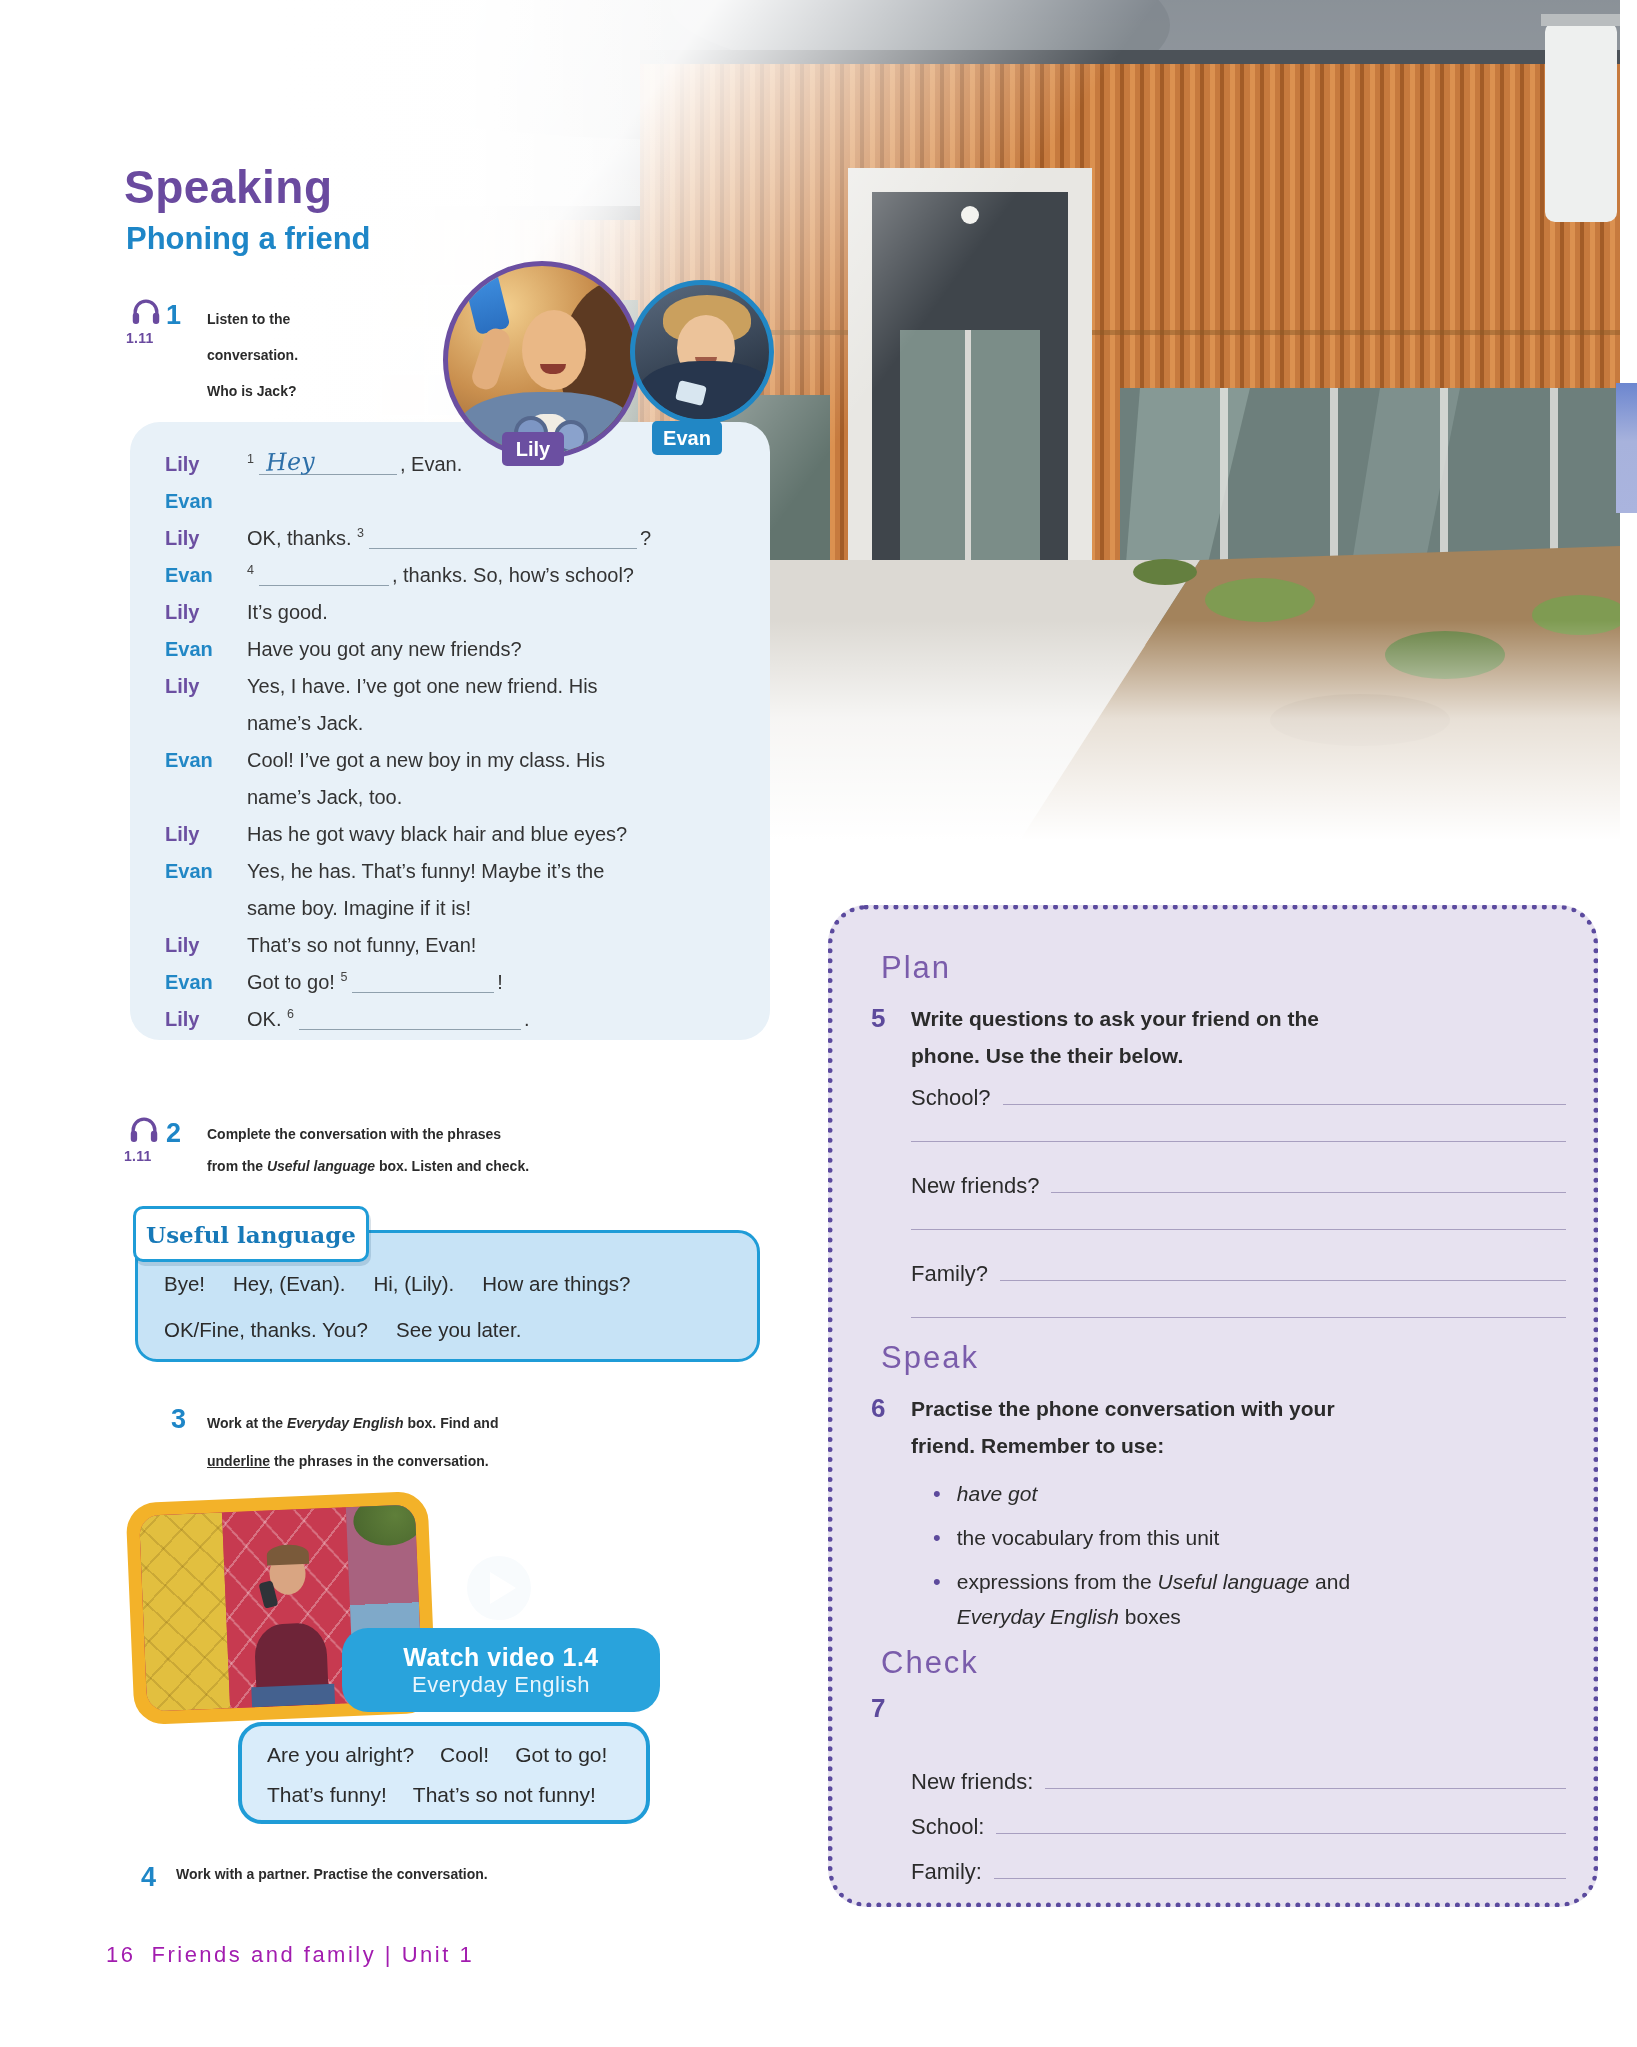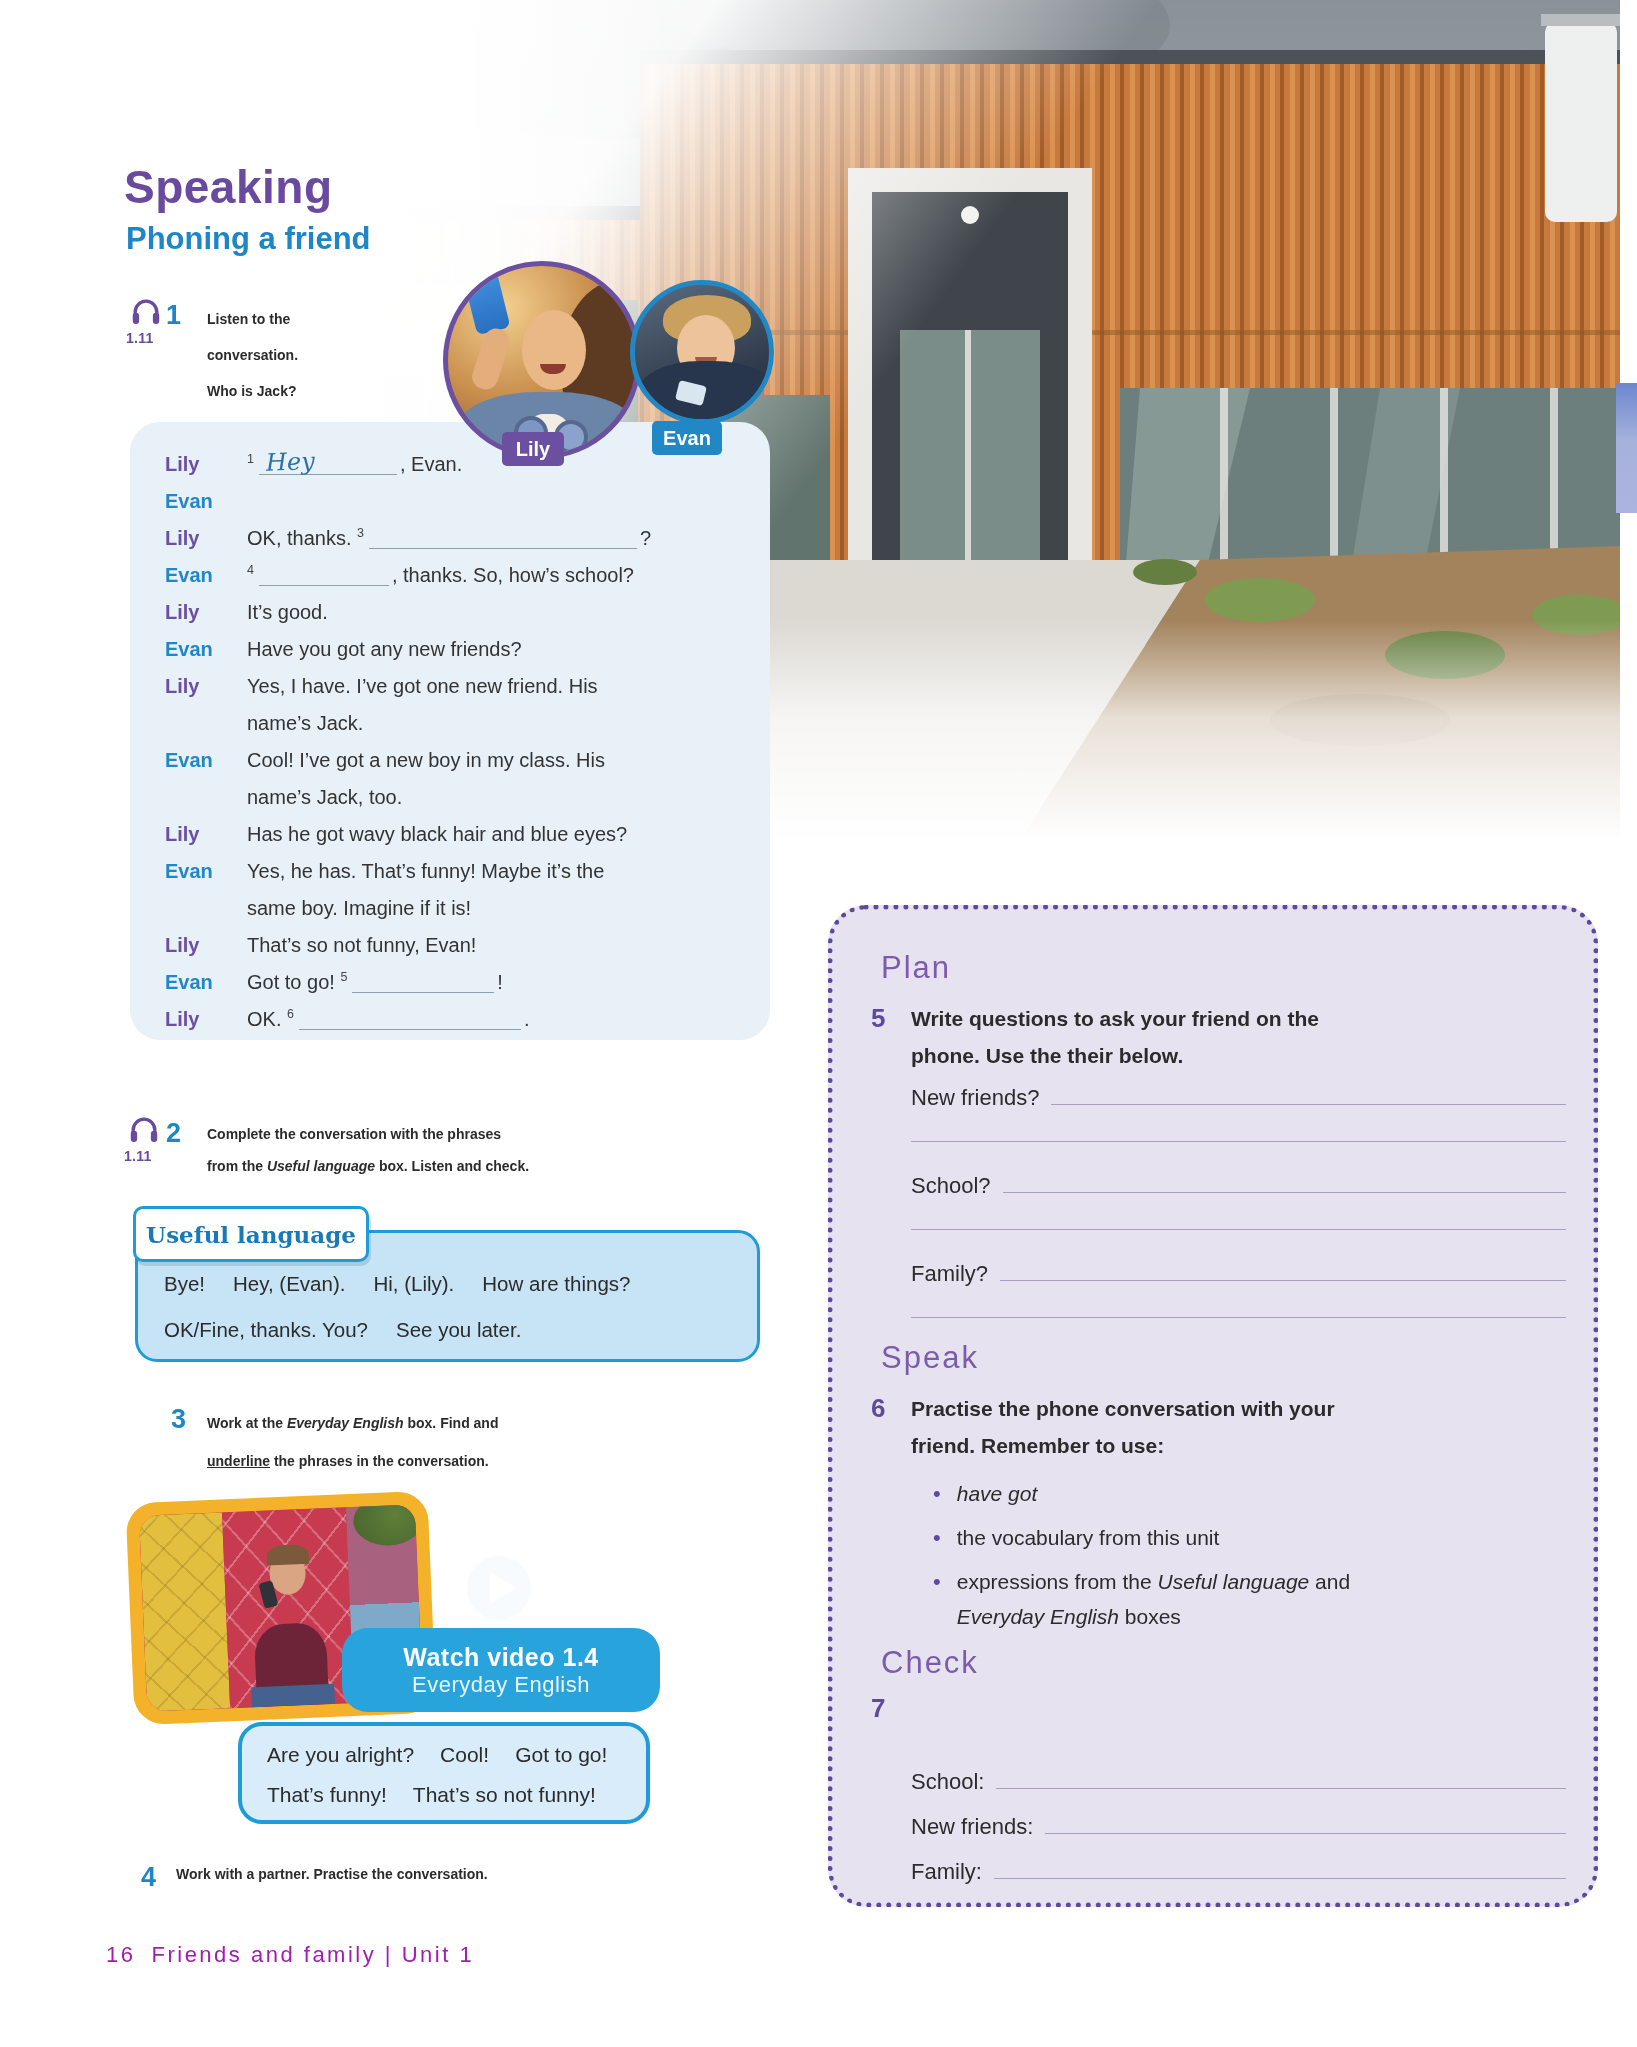--- a/index.html
+++ b/index.html
@@ -341,28 +341,28 @@
   <div class="abs exnum" style="left:141px;top:1862px;">4</div>
   <div class="abs instr" style="left:176px;top:1866px;">Work with a partner. Practise the conversation.</div>
 
   <div class="abs panel">
     <div class="abs p-head" style="left:48px;top:40px;">Plan</div>
     <div class="abs p-num" style="left:38px;top:93px;">5</div>
     <div class="abs p-instr" style="left:78px;top:90px;width:665px;"><span>Write questions to ask your friend on the</span><br><span>phone. Use the their below.</span></div>
     <div class="abs" style="left:78px;top:168px;">
         <div class="pfield">
           <div class="prow1">
-            <span class="flabel">New friends?</span>
+            <span class="flabel">School?</span>
             <span class="fline1"></span>
           </div>
           <div class="fline2"></div>
         </div>
         <div class="pfield">
           <div class="prow1">
-            <span class="flabel">School?</span>
+            <span class="flabel">New friends?</span>
             <span class="fline1"></span>
           </div>
           <div class="fline2"></div>
         </div>
         <div class="pfield">
           <div class="prow1">
             <span class="flabel">Family?</span>
             <span class="fline1"></span>
           </div>
           <div class="fline2"></div>
@@ -384,25 +384,25 @@
         <div class="brow">
           <span class="bdot">•</span>
           <div class="btxt"><span>expressions from the </span><span class="it">Useful language</span><span> and</span><br><span class="it">Everyday English</span><span> boxes</span></div>
         </div>
       </div>
 
     <div class="abs p-head" style="left:48px;top:735px;">Check</div>
     <div class="abs p-num" style="left:38px;top:783px;">7</div>
     <div class="abs" style="left:78px;top:852px;">
         <div class="crow">
+          <span class="flabel">New friends:</span>
+          <span class="fline1"></span>
+        </div>
+        <div class="crow">
           <span class="flabel">School:</span>
-          <span class="fline1"></span>
-        </div>
-        <div class="crow">
-          <span class="flabel">New friends:</span>
           <span class="fline1"></span>
         </div>
         <div class="crow">
           <span class="flabel">Family:</span>
           <span class="fline1"></span>
         </div>
       </div>
   </div>
 
   <div class="abs footer">

